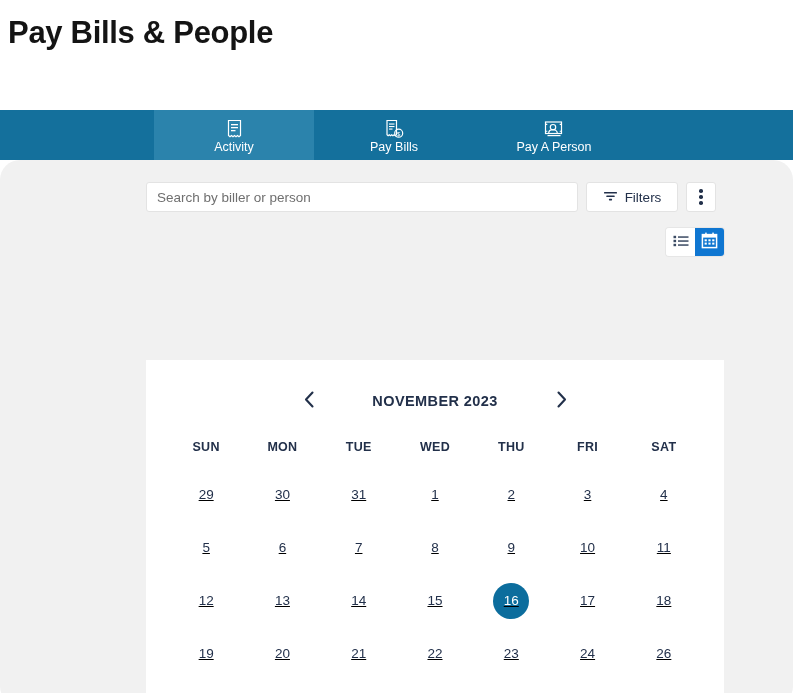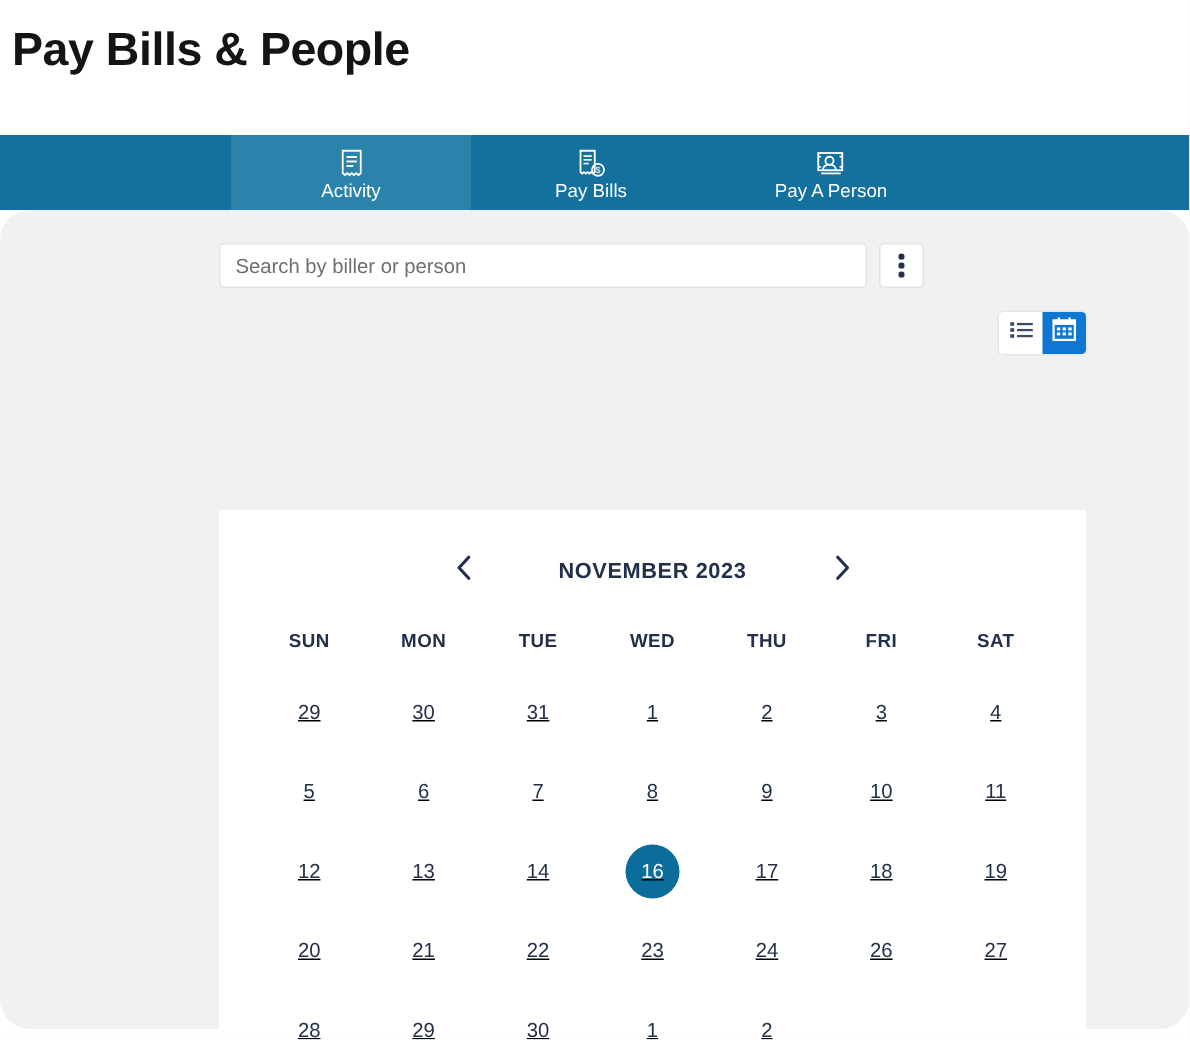--- a/index.html
+++ b/index.html
@@ -6,21 +6,21 @@
   html, body {
     margin: 0; padding: 0;
     width: 793px; height: 693px;
     background: #ffffff;
     font-family: "Liberation Sans", sans-serif;
   }
   .page { position: relative; width: 793px; height: 693px; overflow: hidden; background:#ffffff; }
 
   
   .page-header {
-    height: 90px;
+    height: 110px;
     background: #ffffff;
     display: flex;
     align-items: flex-start;
     padding: 14px 0 0 8px;
   }
   .page-title {
     font-size: 31px;
     font-weight: bold;
     color: #141414;
     letter-spacing: -0.3px;
@@ -240,20 +240,30 @@
       </span>
       <span class="tab-label">Pay A Person</span>
     </div>
   </div>
 
   <div class="content">
 
     <div class="toolbar">
       <input class="search-input" type="text" placeholder="Search by biller or person" style="">
 
+      <div class="filters-btn">
+        <span>
+          <svg width="15" height="12" viewBox="0 0 15 12" fill="none">
+            <rect x="1" y="2" width="13" height="1.6" rx="0.6" fill="#22304a"></rect>
+            <rect x="3.3" y="5.4" width="8.4" height="1.6" rx="0.6" fill="#22304a"></rect>
+            <rect x="5.9" y="8.8" width="3.2" height="1.6" rx="0.6" fill="#22304a"></rect>
+          </svg>
+        </span>
+        <span class="filters-label">Filters</span>
+      </div>
 
       <div class="kebab-btn">
         <span class="kebab-dots">
           <i></i>
             <i></i>
             <i></i>
         </span>
       </div>
     </div>
 
@@ -365,20 +375,23 @@
         <div class="cal-cell">
             <span class="cal-day">12</span>
           </div>
         <div class="cal-cell">
             <span class="cal-day">13</span>
           </div>
         <div class="cal-cell">
             <span class="cal-day">14</span>
           </div>
         <div class="cal-cell">
+            <span class="cal-day">15</span>
+          </div>
+        <div class="cal-cell">
             <span class="cal-day selected">16</span>
           </div>
         <div class="cal-cell">
             <span class="cal-day">17</span>
           </div>
         <div class="cal-cell">
             <span class="cal-day">18</span>
           </div>
 
         <div class="cal-cell">

